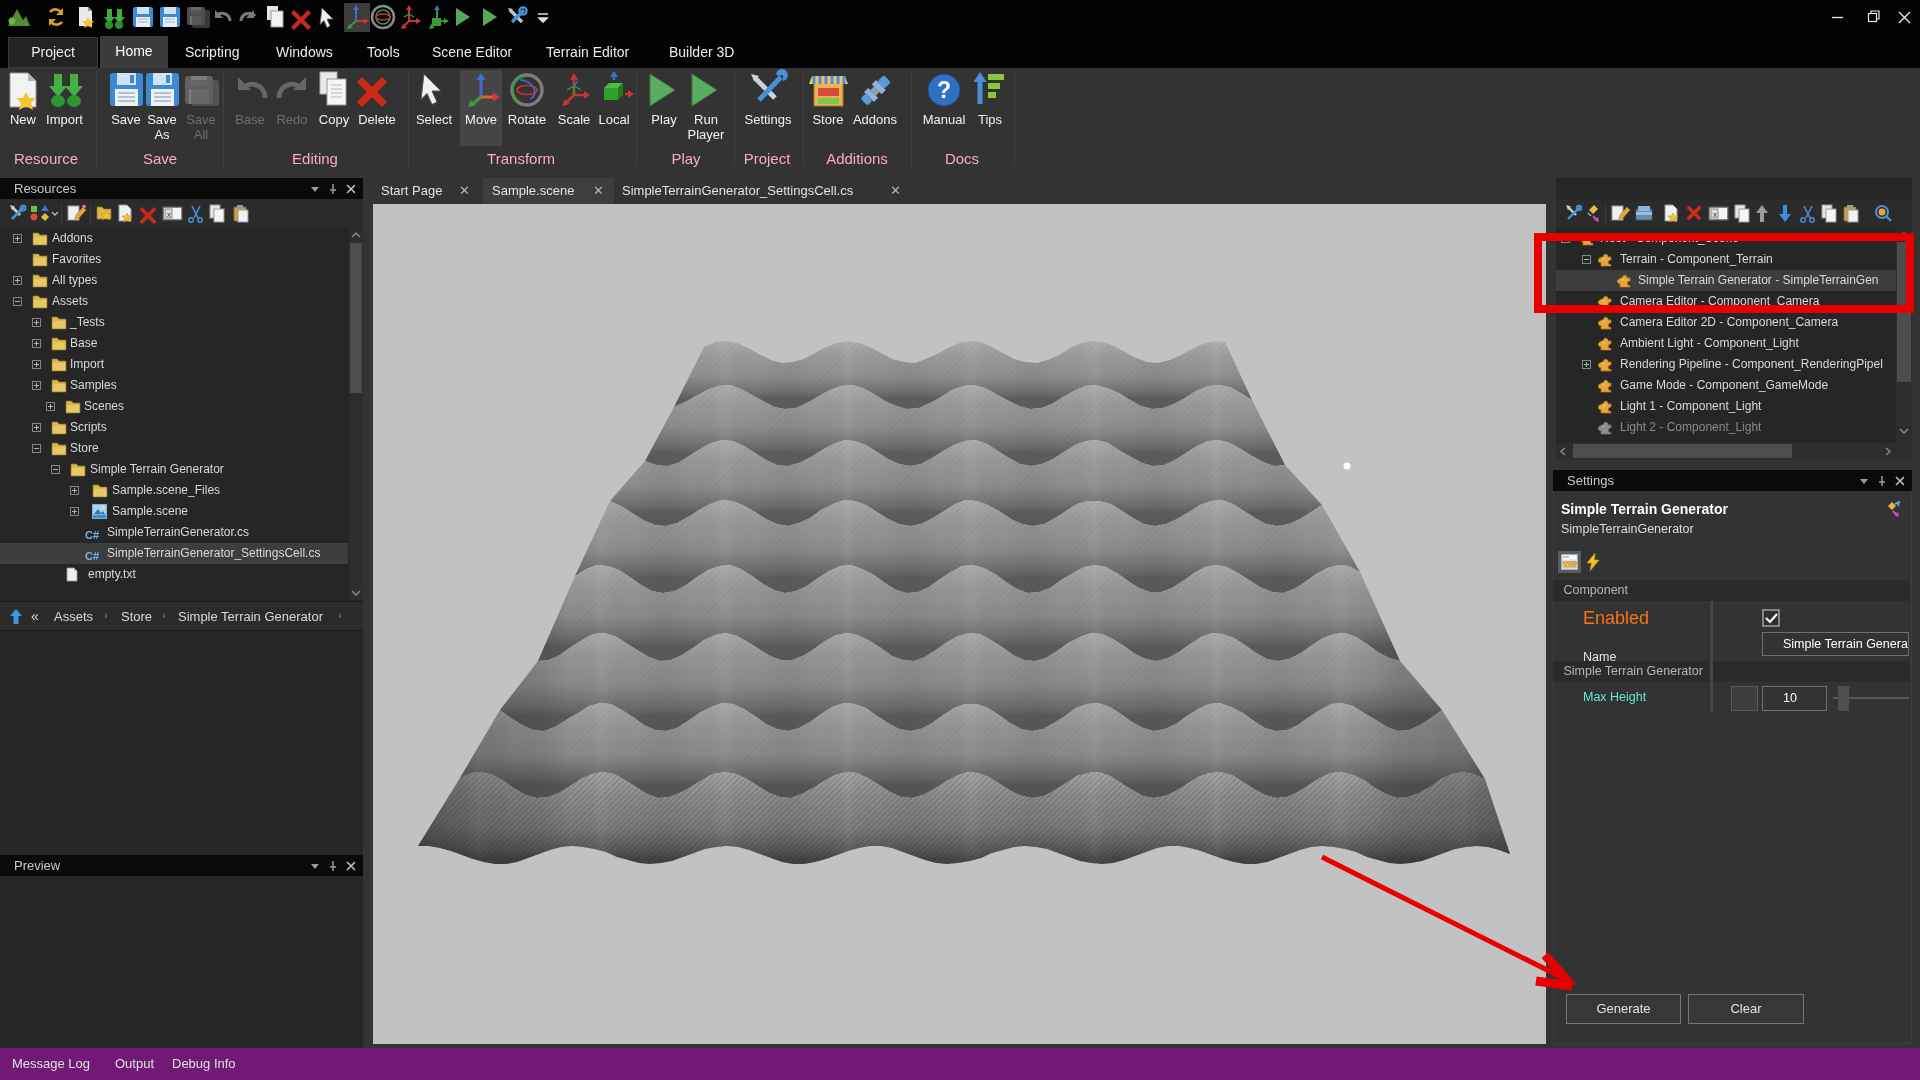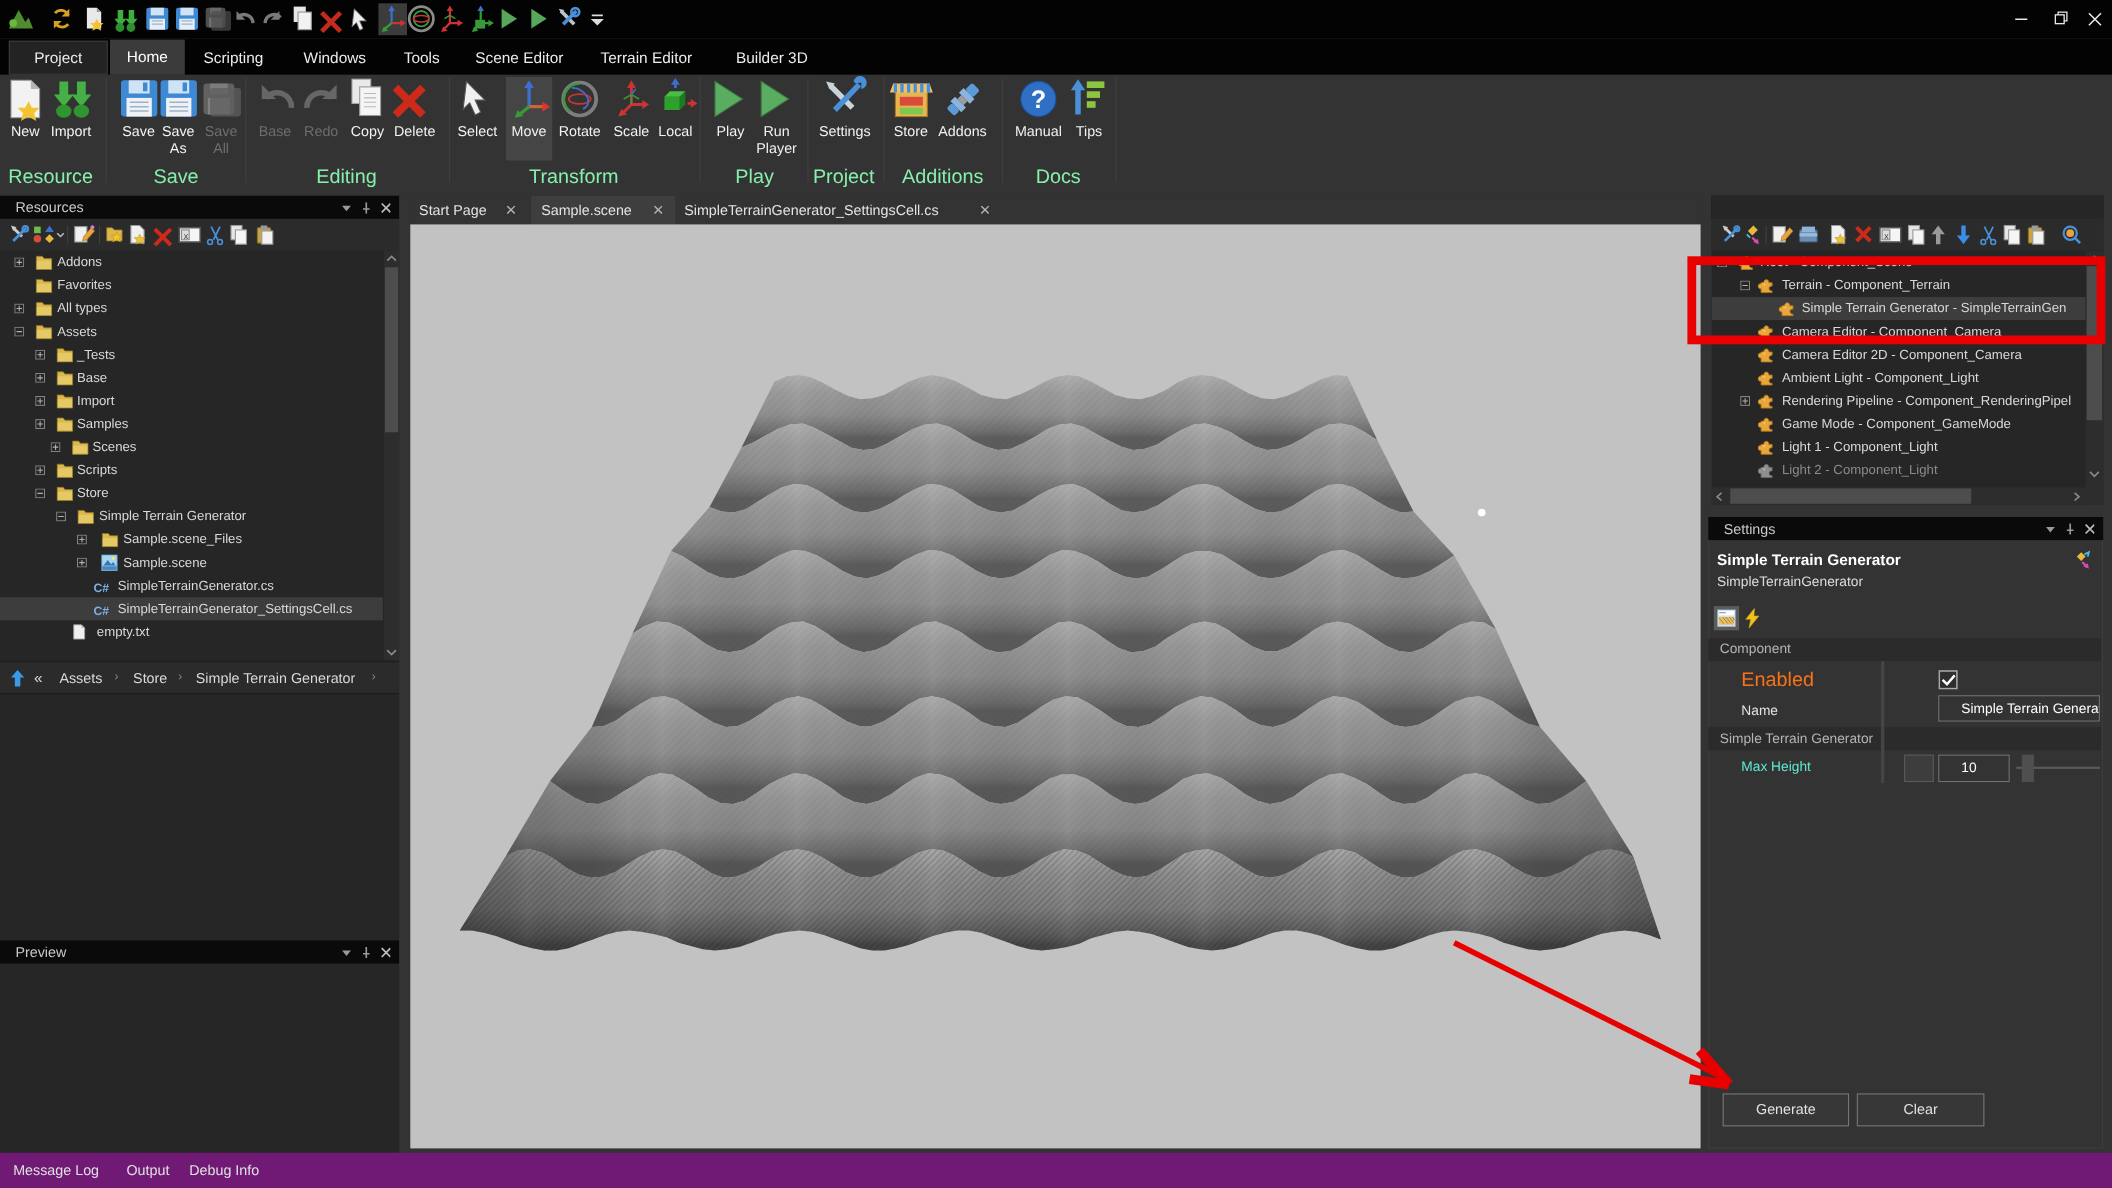--- a/index.html
+++ b/index.html
@@ -9,21 +9,21 @@
 #title{left:0;top:8px;width:1920px;text-align:center;font-size:14px;color:#eaeaea}
 
 #menubar{left:0;top:35px;width:1920px;height:33px;background:#030303}
 .menu{top:41px;height:27px;font-size:14px;color:#ececec;line-height:22px}
 #projbtn{left:8px;top:37px;width:90px;height:31px;background:#232323;border:1px solid #3a3a3a;color:#ececec;font-size:14px;text-align:center;line-height:28px}
 #hometab{left:100px;top:36px;width:68px;height:32px;background:#3b3b3b;color:#fff;font-size:14px;text-align:center;line-height:30px}
 
 #ribbon{left:0;top:68px;width:1920px;height:102px;background:#333}
 .rsep{top:71px;width:1px;height:95px;background:#404040}
 .rlbl{top:112px;font-size:13px;color:#f2f2f2;text-align:center;line-height:15px}
-.glbl{top:150px;font-size:18px;color:#86efac;text-align:center}
+.glbl{top:150px;font-size:15px;color:#f9a8d4;text-align:center}
 .dis{color:#6e6e6e !important}
 
 .phead{background:#0a0a0a;height:21px;color:#c9c9c9;font-size:13px}
 .phead .t{position:absolute;left:14px;top:3px}
 .hicons{position:absolute;top:4px;right:8px;width:46px;height:14px}
 .tree{font-size:12px;color:#d9d9d9}
 .row{position:absolute;height:21px;line-height:21px;white-space:nowrap}
 
 #lpanel{left:0;top:178px;width:363px;height:870px;background:#262626}
 #ltoolbar{left:0;top:199px;width:363px;height:29px;background:#2b2b2b}
@@ -891,21 +891,21 @@
       </svg>
 <svg style="position:absolute;left:33px;top:62px" width="15" height="18" viewBox="0 0 15 18">
         <path d="M9 0L1 10h4.5L4 18l9-11H8.5z" fill="#f2c21c" stroke="#c89a10" stroke-width=".6"></path>
       </svg>
 <div class="grph" style="top:89px">&nbsp;&nbsp;&nbsp;Component</div>
 <div style="position:absolute;left:30px;top:117px;font-size:18px;color:#f97316">Enabled</div>
 <svg style="position:absolute;left:209px;top:118px" width="18" height="18" viewBox="0 0 18 18">
         <rect x="1" y="1" width="16" height="16" fill="#2e2e2e" stroke="#a8a8a8" stroke-width="1.4"></rect>
         <path d="M4 9l4 4 7-8" stroke="#fff" stroke-width="2.2" fill="none"></path>
       </svg>
-<div style="position:absolute;left:30px;top:148px;font-size:12.5px;color:#e2e2e2">Name</div>
+<div style="position:absolute;left:30px;top:159px;font-size:12.5px;color:#e2e2e2">Name</div>
 <div class="inp" style="left:209px;top:141px;width:147px;height:24px">Simple Terrain Generato</div>
 <div class="grph" style="top:170px">&nbsp;&nbsp;&nbsp;Simple Terrain Generator</div>
 <div style="position:absolute;left:30px;top:199px;font-size:12.5px;color:#5eead4">Max Height</div>
 <div style="position:absolute;left:178px;top:195px;width:27px;height:25px;background:#3d3d3d;border:1px solid #5a5a5a"></div>
 <div class="inp" style="left:209px;top:195px;width:65px;height:25px">10</div>
 <div style="position:absolute;left:280px;top:206px;width:76px;height:2px;background:#5a5a5a"></div>
 <div style="position:absolute;left:285px;top:195px;width:11px;height:25px;background:#4f4f4f"></div>
 <div style="position:absolute;left:157px;top:110px;width:3px;height:111px;background:#454545"></div>
 <div class="btn" style="left:13px;top:503px;width:115px;height:30px">Generate</div>
 <div class="btn" style="left:135px;top:503px;width:116px;height:30px">Clear</div>

